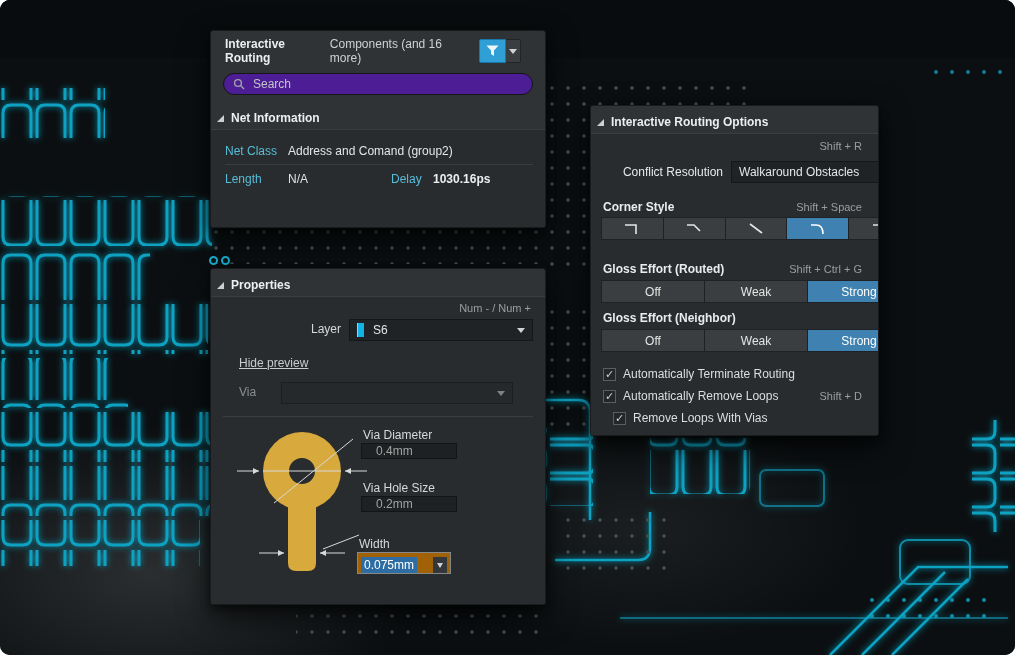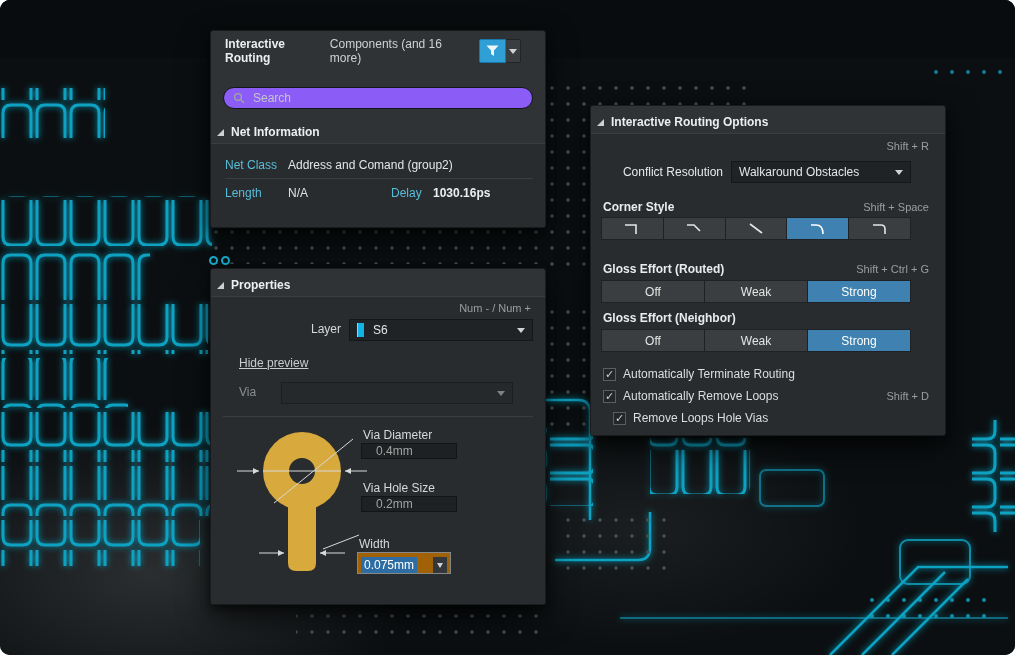--- a/index.html
+++ b/index.html
@@ -13,21 +13,21 @@
   .p-header{display:flex;align-items:center;height:40px;padding:0 24px 0 14px;flex:none}
   .p-title{font-weight:bold;color:#eceeef}
   .scope{margin-left:auto;margin-right:8px;color:#cfd2d3}
   .filt-btn{width:27px;height:24px;background:#2f9fd6;border:1px solid #1877aa;border-radius:2px 0 0 2px;
             display:flex;align-items:center;justify-content:center}
   .filt-arrow{width:16px;height:24px;background:#3a3e41;border:1px solid #22252700;border:1px solid #222527;
               border-left:none;border-radius:0 2px 2px 0;display:flex;align-items:center;justify-content:center}
   .chev{width:0;height:0;border:4px solid transparent;border-top:5px solid #d0d3d4;margin-top:5px}
   .chev.dim{border-top-color:#7d8284}
 
-  .search-box{margin:16px 12px 0;height:22px;border-radius:11px;background:#8b5cf6;border:1px solid #141617;
+  .search-box{margin:2px 12px 0;height:22px;border-radius:11px;background:#4c1d95;border:1px solid #141617;
               display:flex;align-items:center;padding:8px 9px;gap:6px;flex:none}
   .search-box input{flex:1;background:transparent;border:none;outline:none;color:#dfe2e3;font-size:12px;
                     font-family:"Liberation Sans",sans-serif}
   .search-box input::placeholder{color:#c3c6c8}
 
   .sec-head{display:flex;align-items:center;gap:7px;height:22px;padding:0 6px;margin-top:12px;flex:none}
   .sec-head.first{margin-top:5px}
   .tri{width:0;height:0;border-left:7px solid transparent;border-bottom:7px solid #cdd0d1}
   .sec-title{font-weight:bold;color:#eceeef}
   .sec-body{flex:1;background:#292c2e;border-top:1px solid #3a3e40;position:relative}
@@ -241,21 +241,21 @@
       <span class="lab" style="top:240px;left:148px">Width</span>
       <div class="combo" style="top:255px;left:146px">
         <span class="selval">0.075mm</span>
         <span class="dd-btn">
           <span class="chev"></span>
         </span>
       </div>
     </div>
   </div>
 
-  <div class="panel" style="left:590px;top:105px;width:356px;height:331px">
+  <div class="panel" style="left:590px;top:105px;width:289px;height:331px">
     <div class="sec-head first">
       <span class="tri"></span>
       <span class="sec-title">Interactive Routing Options</span>
     </div>
     <div class="sec-body">
       <span class="hint" style="top:6px;right:16px">Shift + R</span>
 
       <span class="lab" style="top:31px;left:10px;width:122px;text-align:right;color:#e6e8e9">Conflict Resolution</span>
       <div class="dd" style="top:27px;left:140px;width:180px">
         <span>Walkaround Obstacles</span>
@@ -314,18 +314,18 @@
       </div>
 
       <div class="cbrow" style="top:255px;left:12px">
         <span class="cb">✓</span>
         <span class="cblab">Automatically Remove Loops</span>
       </div>
       <span class="hint" style="top:256px;right:16px">Shift + D</span>
 
       <div class="cbrow" style="top:277px;left:22px">
         <span class="cb">✓</span>
-        <span class="cblab">Remove Loops Hole Vias</span>
+        <span class="cblab">Remove Loops With Vias</span>
       </div>
     </div>
   </div>
 
 </div>
 
 </body></html>

